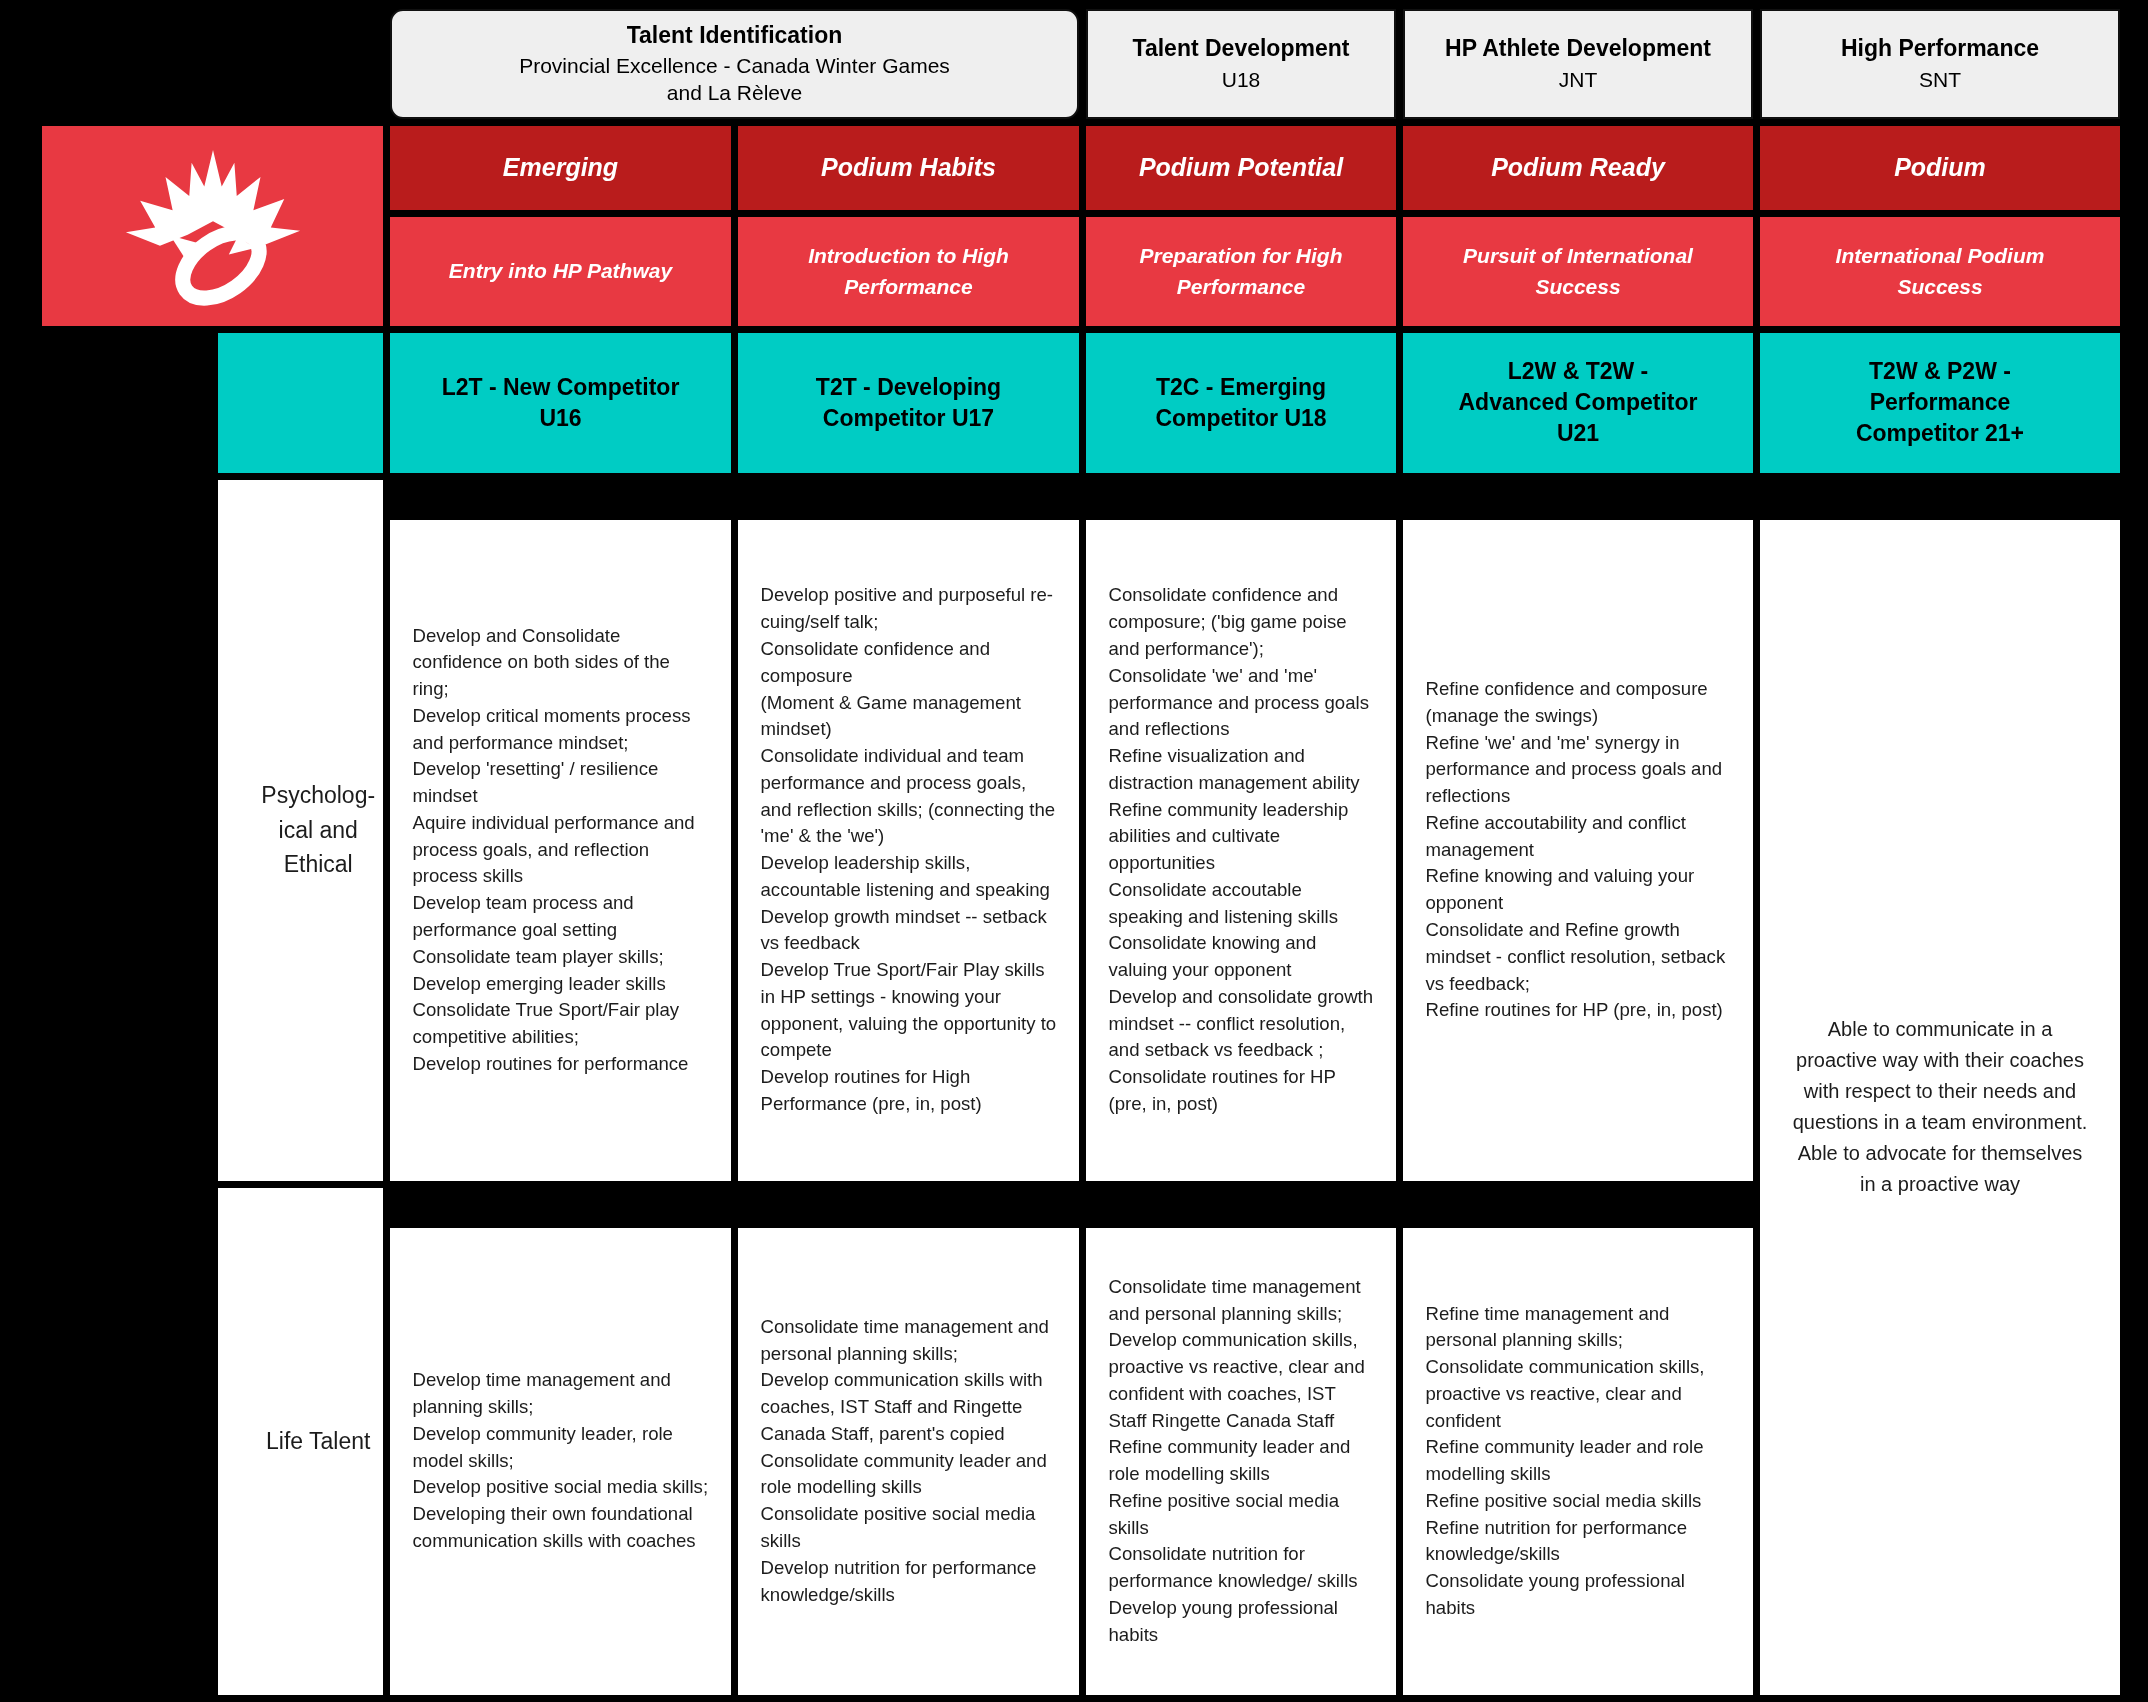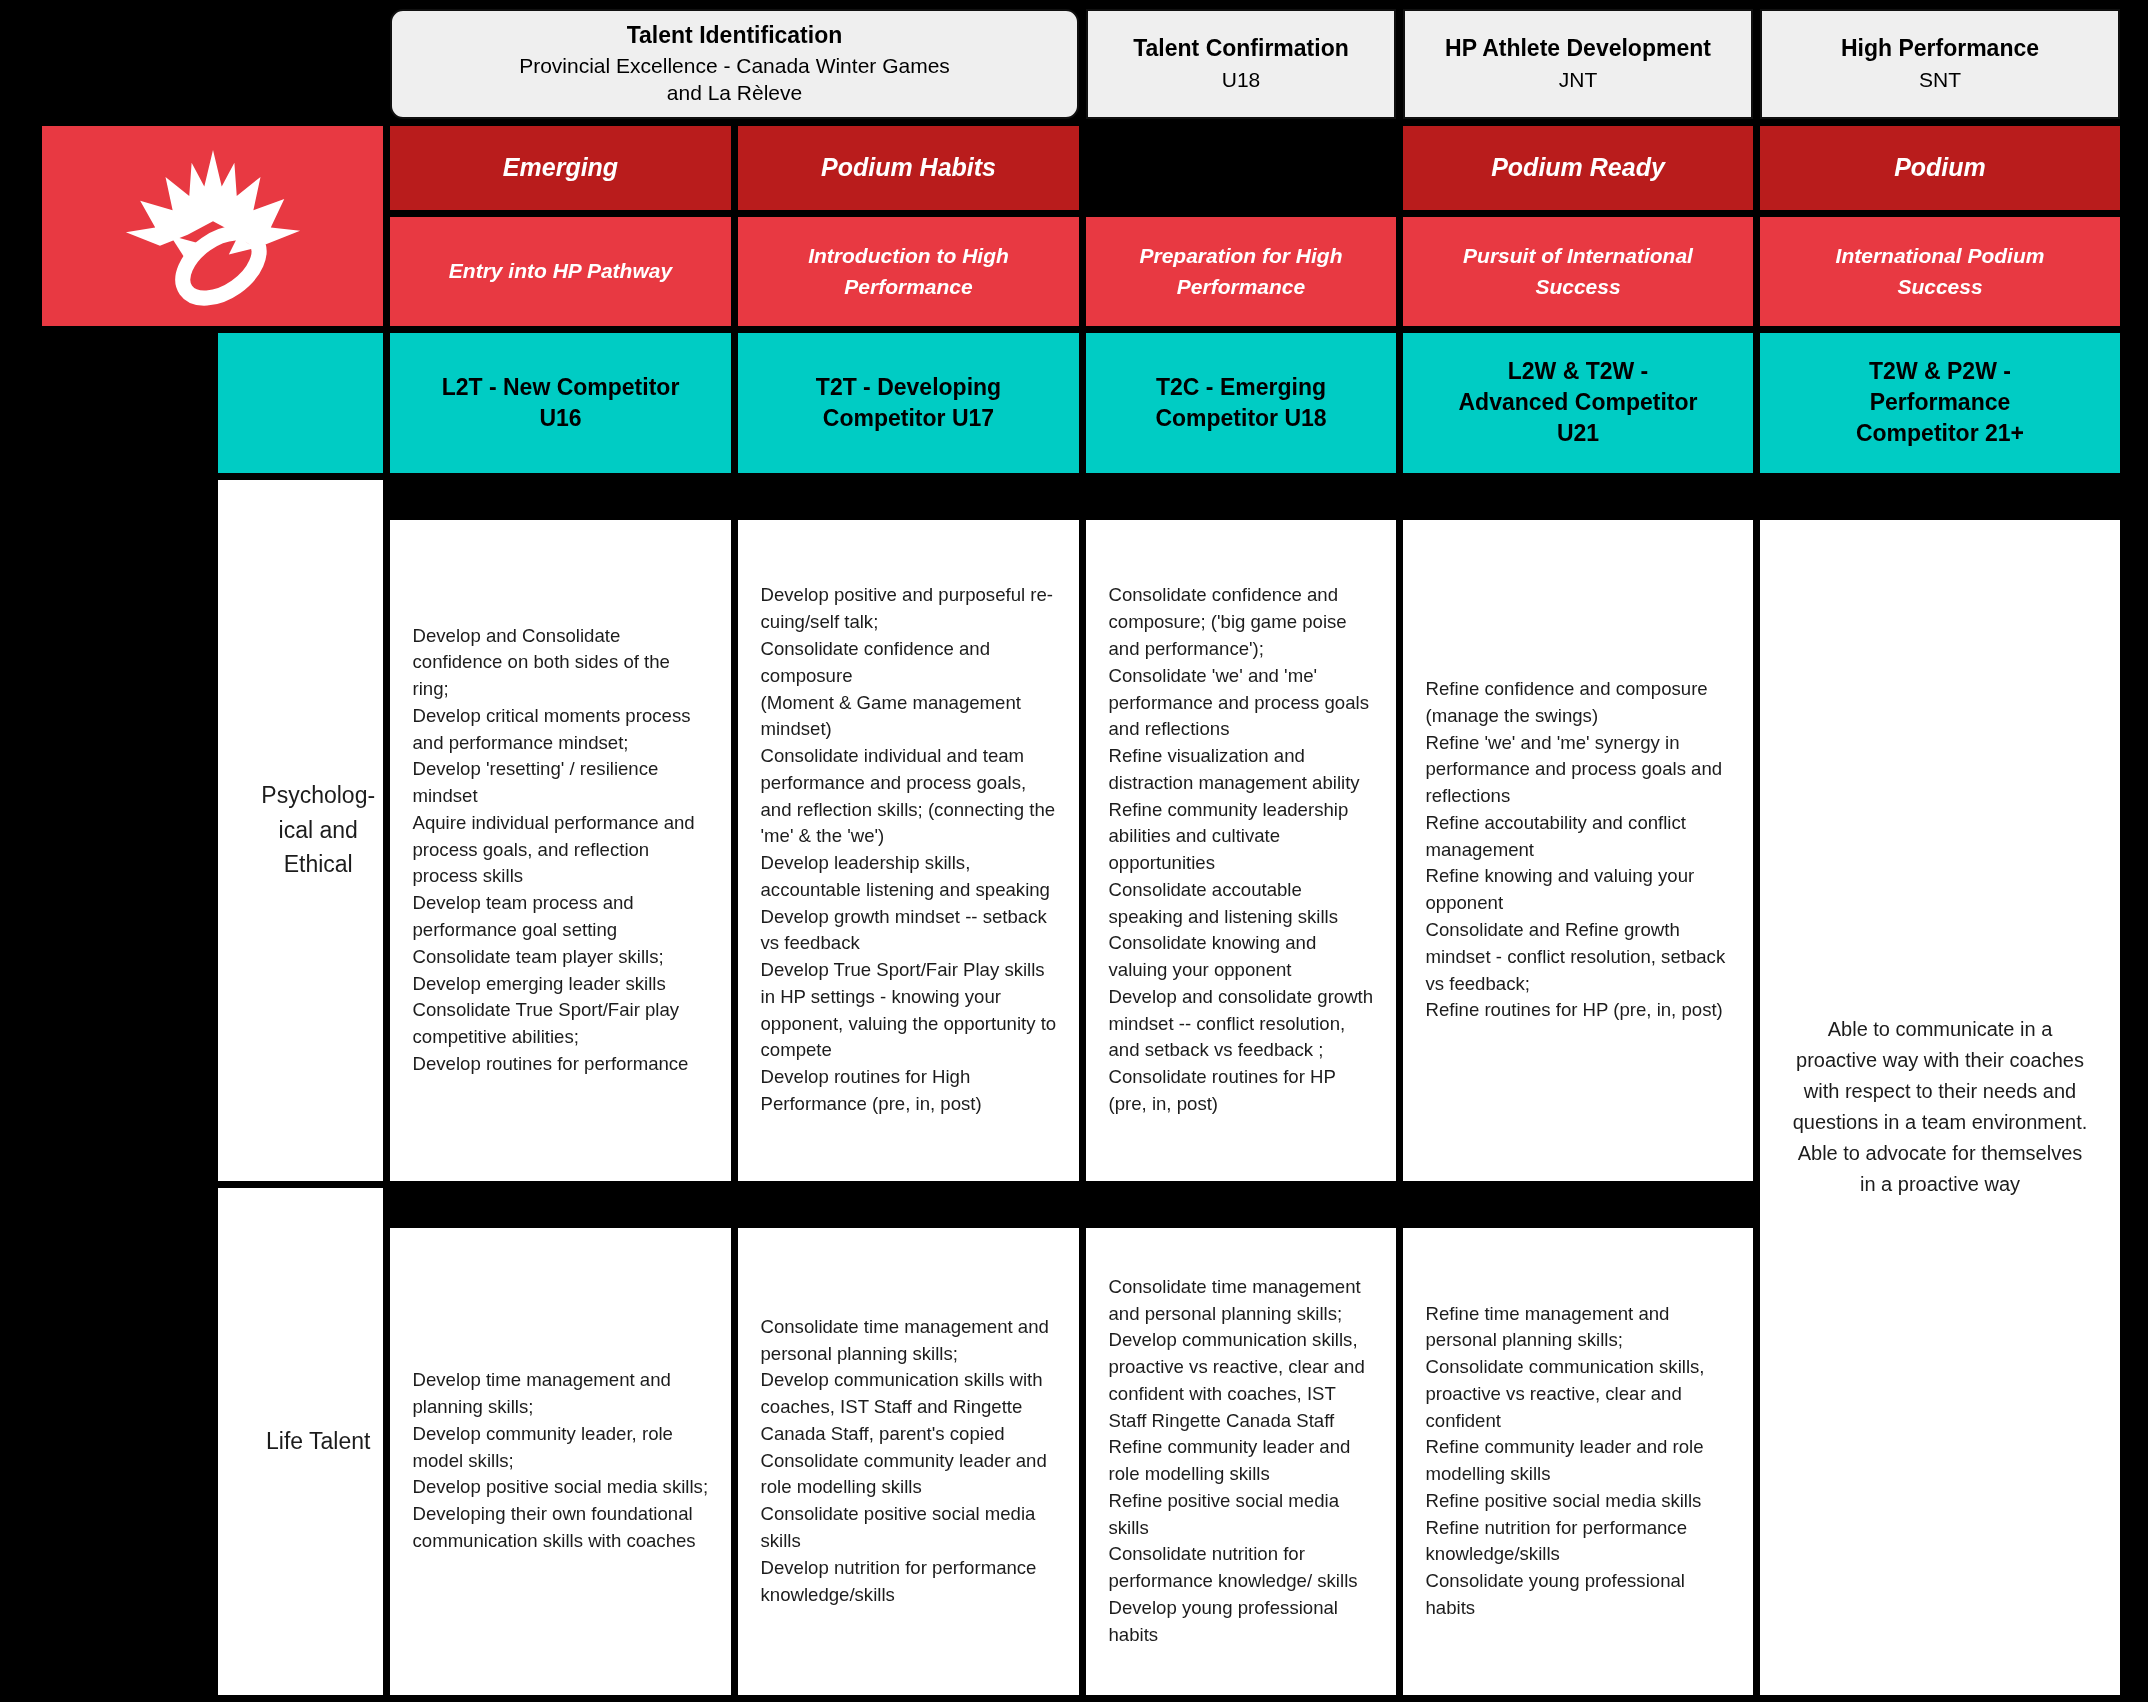--- a/index.html
+++ b/index.html
@@ -80,21 +80,21 @@
 <body>
 
 <div class="matrix">
 
   <div class="phase r1 span2">
     <div class="t">Talent Identification</div>
     <div class="s">Provincial Excellence - Canada Winter Games
 and La Rèleve</div>
   </div>
   <div class="phase r1 c5">
-    <div class="t">Talent Confirmation</div>
+    <div class="t">Talent Development</div>
     <div class="s">U18</div>
   </div>
   <div class="phase r1 c6">
     <div class="t">HP Athlete Development</div>
     <div class="s">JNT</div>
   </div>
   <div class="phase r1 c7">
     <div class="t">High Performance</div>
     <div class="s">SNT</div>
   </div>
@@ -108,20 +108,21 @@
       <path fill="#fff" d="M66,122 L110,134 L84,150 Z"></path>
       <path fill="#fff" d="M152,122 L140,146 L172,138 Z"></path>
       <g transform="rotate(-35 130 160)">
         <ellipse cx="130" cy="160" rx="54" ry="33" fill="none" stroke="#fff" stroke-width="19"></ellipse>
       </g>
     </svg>
   </div>
 
   <div class="lvl r2 c3">Emerging</div>
   <div class="lvl r2 c4">Podium Habits</div>
+  <div class="lvl r2 c5">Podium Potential</div>
   <div class="lvl r2 c6">Podium Ready</div>
   <div class="lvl r2 c7">Podium</div>
 
   <div class="desc r3 c3">Entry into HP Pathway</div>
   <div class="desc r3 c4">Introduction to High
 Performance</div>
   <div class="desc r3 c5">Preparation for High
 Performance</div>
   <div class="desc r3 c6">Pursuit of International
 Success</div>

